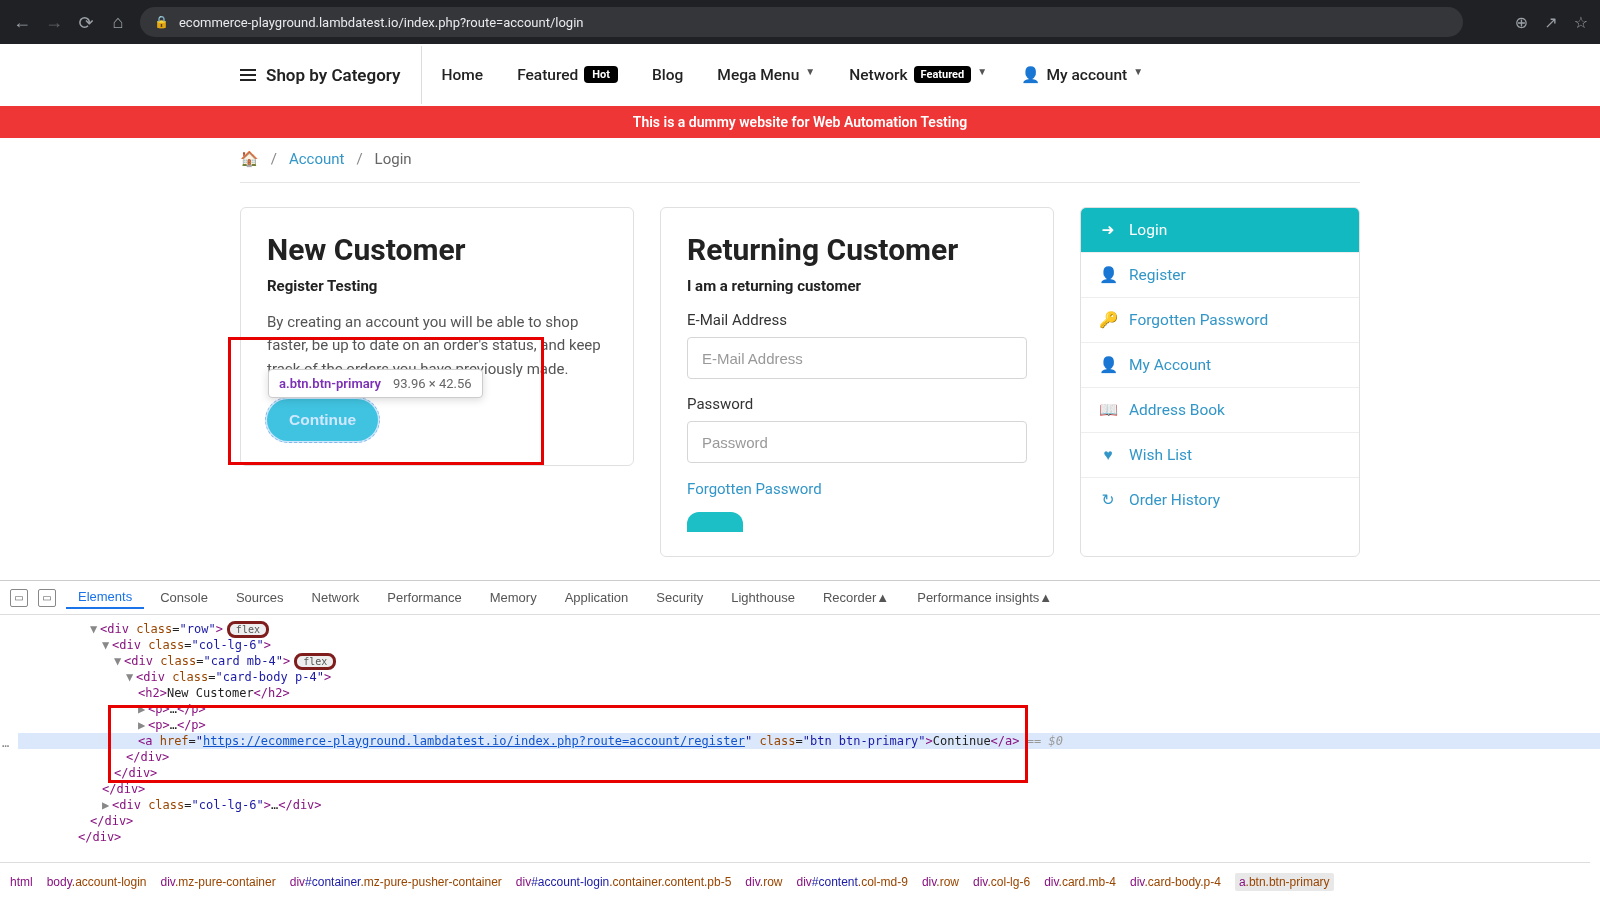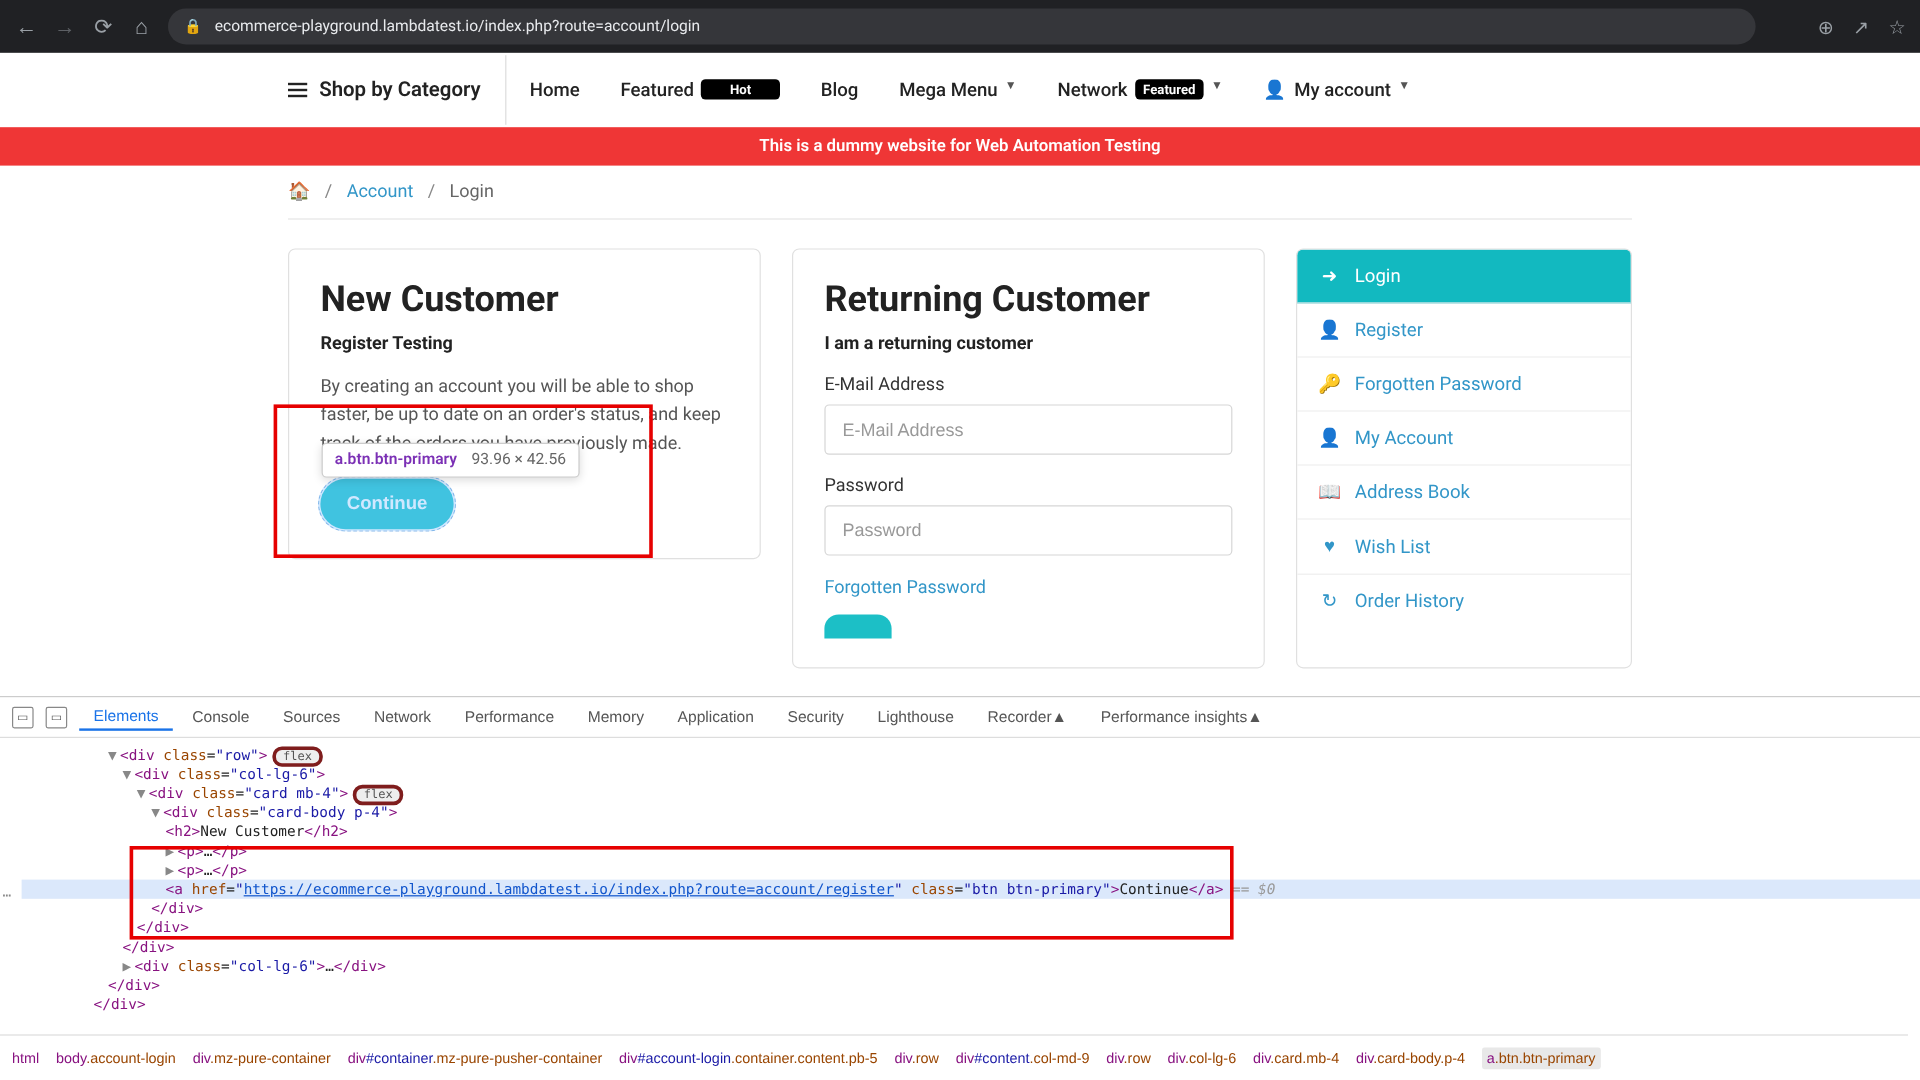--- a/index.html
+++ b/index.html
@@ -13,21 +13,21 @@
 .browser-right { display: flex; gap: 16px; color: #9aa0a6; }
 
 
 .site-top { max-width: 1160px; margin: 0 auto; padding: 0 20px; }
 .nav-row { display: flex; align-items: center; height: 62px; border-bottom: 0; }
 .shop-cat { display: flex; align-items: center; gap: 10px; font-weight: 600; font-size: 17px; padding-right: 20px; margin-right: 20px; border-right: 1px solid #ddd; height: 58px; }
 .hamburger { display: inline-flex; flex-direction: column; gap: 3px; }
 .hamburger span { width: 16px; height: 2px; background: #222; display: block; }
 .nav-links { display: flex; align-items: center; gap: 34px; font-size: 15.5px; font-weight: 500; }
 .nav-item { display: flex; align-items: flex-start; gap: 6px; cursor: pointer; }
-.pill-hot { background: #000; color: #fff; font-size: 11px; padding: 2px 24px; border-radius: 4px; font-weight: 700; }
+.pill-hot { background: #000; color: #fff; font-size: 11px; padding: 2px 8px; border-radius: 4px; font-weight: 700; }
 .pill-feat { background: #000000; color: #fff; font-size: 11px; padding: 2px 7px; border-radius: 4px; font-weight: 700; }
 .caret { font-size: 10px; color: #555; }
 .nav-account { margin-left: auto; }
 
 
 .banner { background: #ef3636; color: #fff; text-align: center; font-size: 14px; font-weight: 600; height: 32px; line-height: 32px; }
 
 
 .breadcrumb { max-width: 1120px; margin: 0 auto; display: flex; align-items: center; gap: 12px; padding: 12px 0 14px; border-bottom: 1px solid #e5e5e5; font-size: 15px; color: #3296c8; }
 .breadcrumb .sep { color: #888; }

